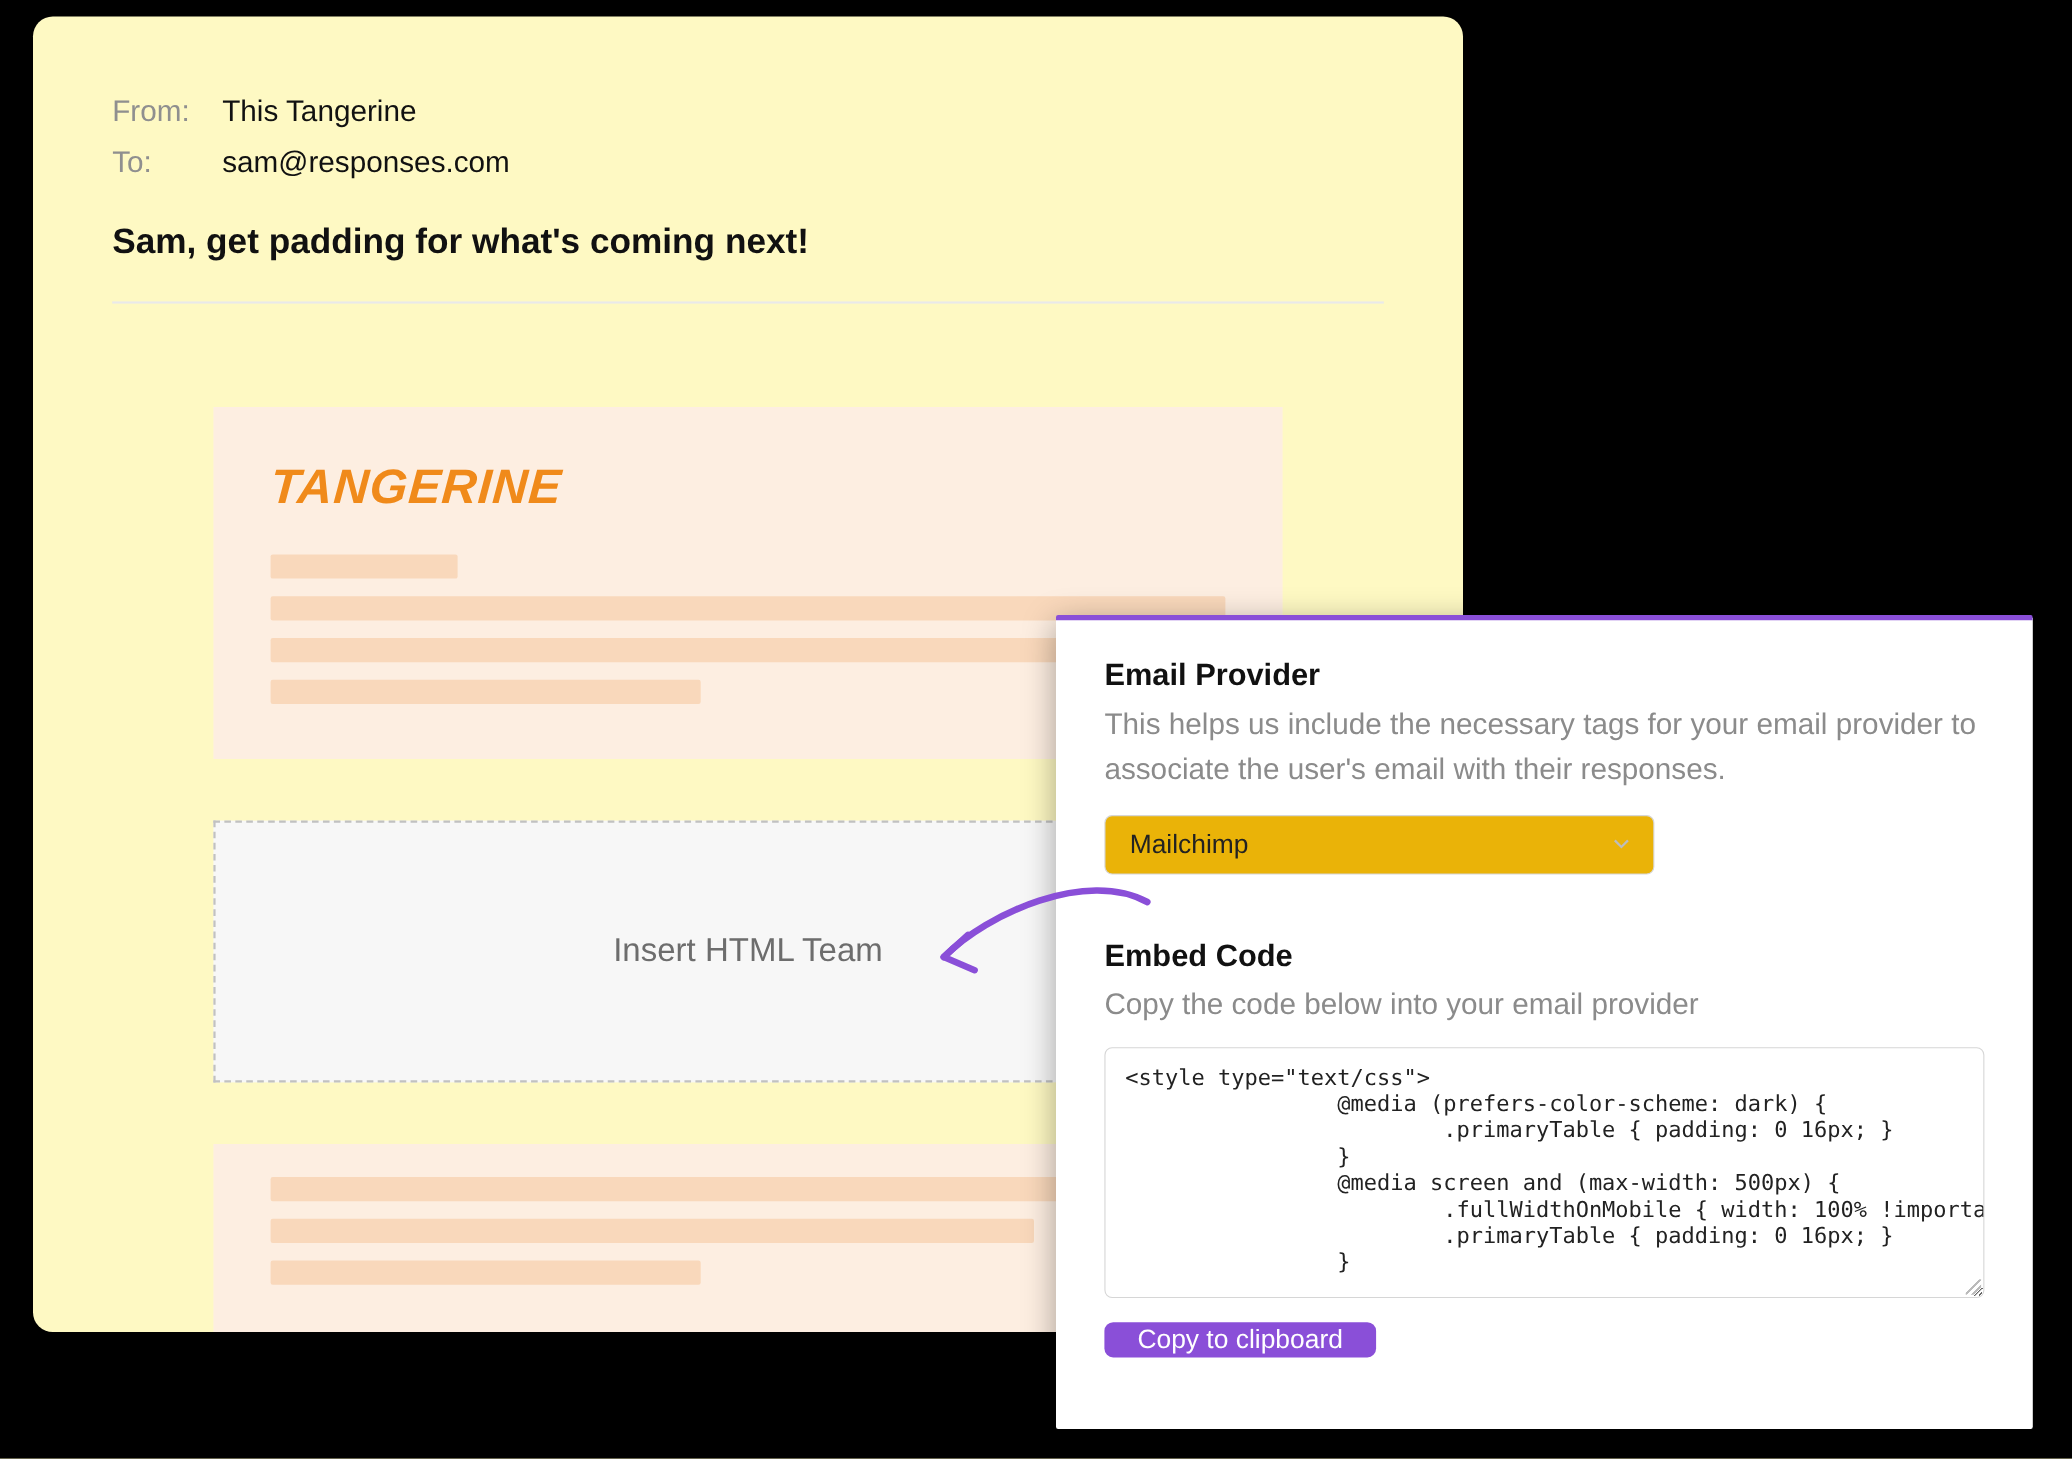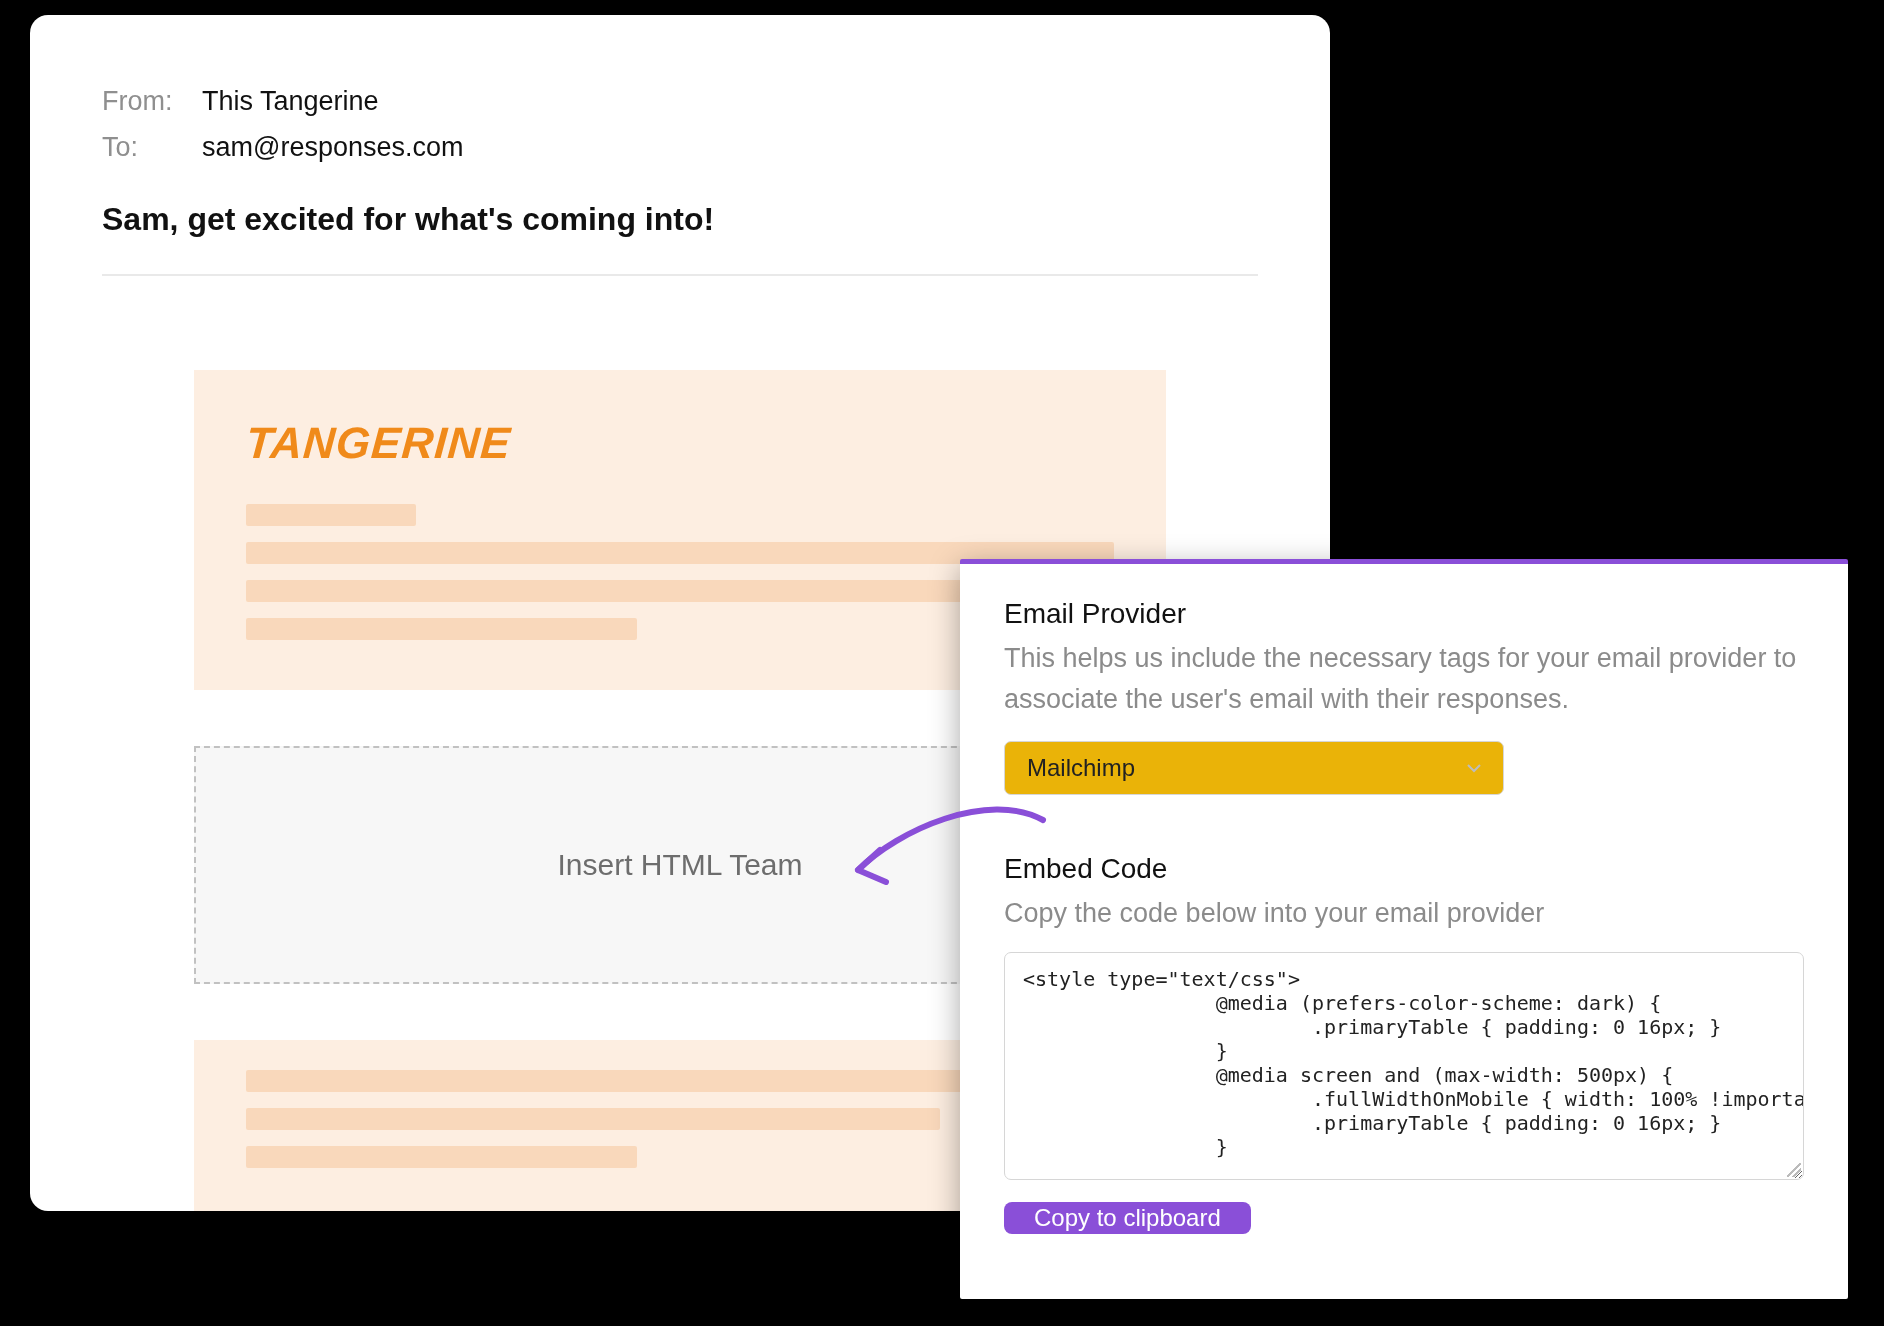--- a/index.html
+++ b/index.html
@@ -13,21 +13,21 @@
     overflow: hidden;
   }
 
   
   .email-card {
     position: absolute;
     left: 30px;
     top: 15px;
     width: 1300px;
     height: 1196px;
-    background: #ffffff;
+    background: #fef9c3;
     border-radius: 18px;
     box-shadow: 0 10px 40px rgba(0,0,0,.25);
     padding: 64px 72px 0 72px;
     overflow: hidden;
   }
   .email-header-row {
     display: flex;
     gap: 18px;
     font-size: 27px;
     line-height: 1.7;
@@ -93,21 +93,21 @@
     left: 960px;
     top: 559px;
     width: 888px;
     height: 740px;
     background: #fff;
     border-top: 5px solid #8a4fd8;
     border-radius: 2px;
     box-shadow: 0 8px 30px rgba(0,0,0,.35);
     padding: 34px 44px 40px 44px;
   }
-  .panel-title { font-size: 28px; font-weight: 400; color: #111; }
+  .panel-title { font-size: 28px; font-weight: 700; color: #111; }
   .panel-sub   { margin-top: 8px; font-size: 27px; color: #8b8b8b; line-height: 1.5; }
   .select {
     margin-top: 22px;
     width: 500px;
     height: 54px;
     border: 1.5px solid #d6d6d6;
     border-radius: 7px;
     display: flex;
     align-items: center;
     justify-content: space-between;
@@ -175,21 +175,21 @@
 
   <div class="email-header-row">
     <span class="label">From:</span>
     <span class="value">This Tangerine</span>
   </div>
   <div class="email-header-row">
     <span class="label">To:</span>
     <span class="value">sam@responses.com</span>
   </div>
 
-  <div class="subject">Sam, get excited for what's coming into!</div>
+  <div class="subject">Sam, get padding for what's coming next!</div>
   <hr class="hr">
 
   <div class="email-body">
 
     <div class="brand-block">
       <span class="brand-name">TANGERINE</span>
       <div class="placeholder-bar pb-short"></div>
       <div class="placeholder-bar pb-full"></div>
       <div class="placeholder-bar pb-full"></div>
       <div class="placeholder-bar pb-45"></div>

